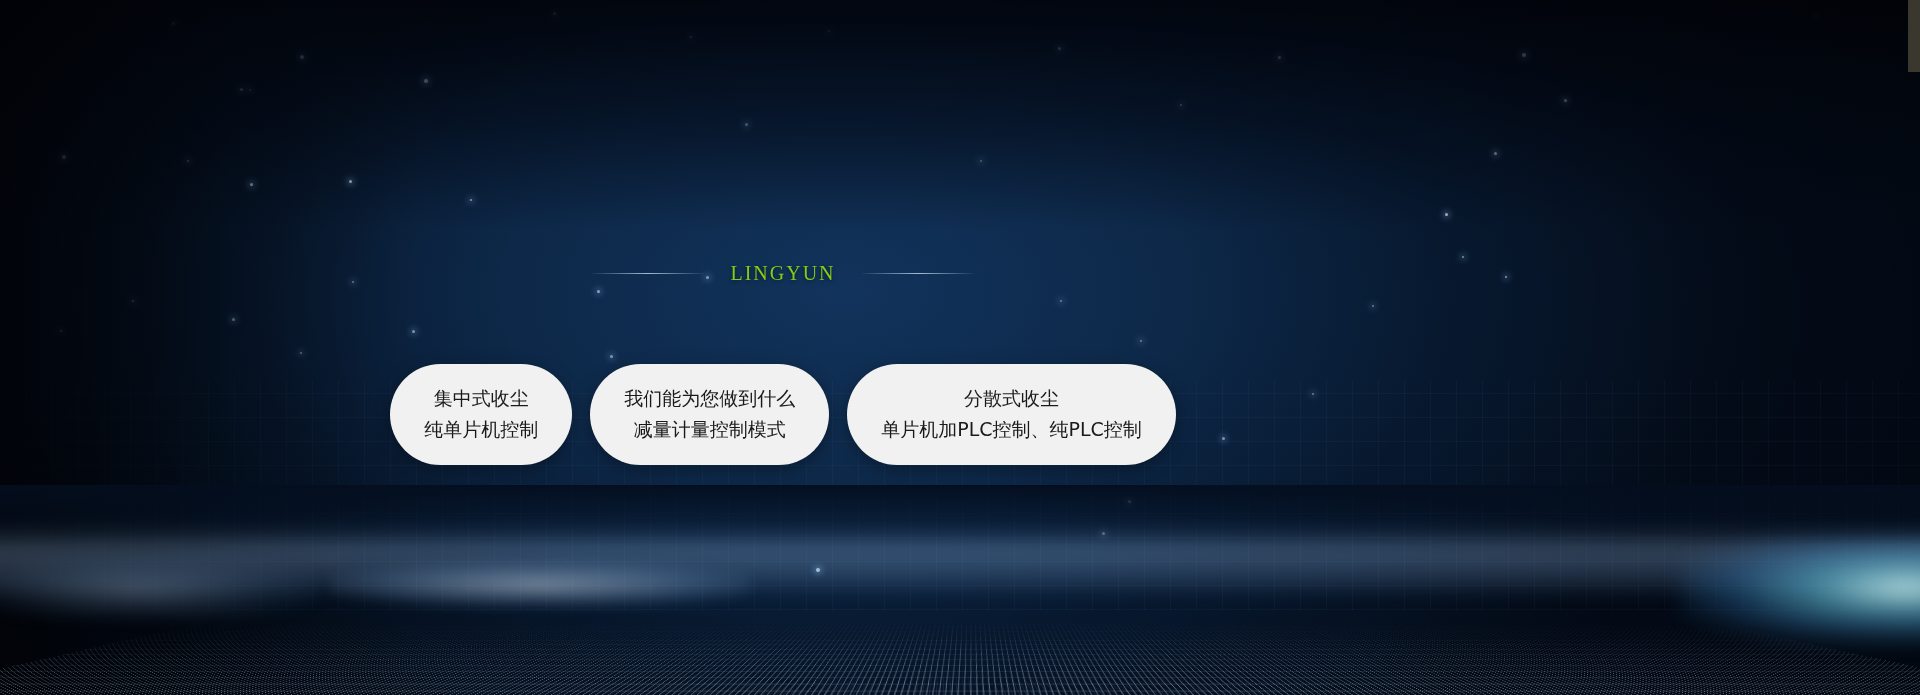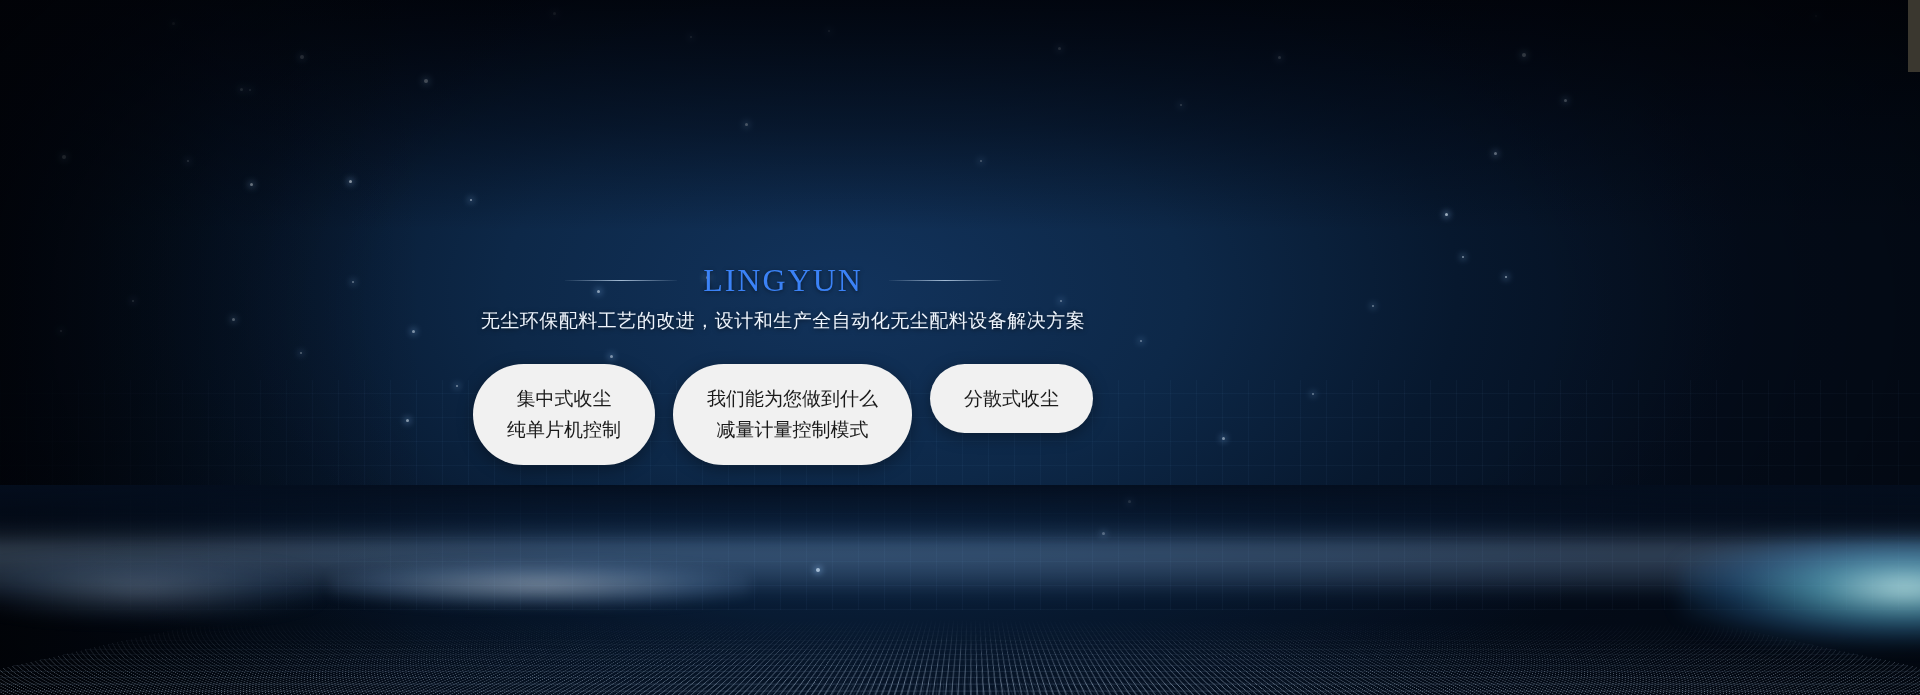--- a/index.html
+++ b/index.html
@@ -181,23 +181,23 @@
     justify-content: center;
     gap: 26px;
   }
   .subline {
     width: 112px;
     height: 1px;
     background: linear-gradient(90deg, rgba(190,215,240,0.05), rgba(200,222,245,0.80), rgba(190,215,240,0.05));
   }
   .sub-en {
     font-family: "Liberation Serif", "DejaVu Serif", serif;
-    font-size: 32px;
+    font-size: 20px;
     letter-spacing: 2px;
-    color: #3b82f6;
+    color: #84cc16;
     text-shadow: 0 1px 4px rgba(0,0,0,0.5);
     white-space: nowrap;
   }
 
   .desc {
     position: absolute;
     left: 0;
     top: 308px;
     width: 100%;
     text-align: center;
@@ -317,36 +317,36 @@
 
   <div class="content">
 
 
     <div class="subrow">
       <span class="subline"></span>
       <span class="sub-en">LINGYUN</span>
       <span class="subline"></span>
     </div>
 
-    <div class="desc">无尘环保配料工艺的改进，设计和生产全自动化无尘配料设备解决方案</div>
 
     <div class="pills">
 
       <div class="pill">
         <span class="pline">集中式收尘</span>
         <span class="pline">纯单片机控制</span>
       </div>
 
       <div class="pill">
         <span class="pline">我们能为您做到什么</span>
         <span class="pline">减量计量控制模式</span>
       </div>
 
       <div class="pill">
         <span class="pline">分散式收尘</span>
+        <span class="pline">单片机加PLC控制、纯PLC控制</span>
       </div>
 
     </div>
 
   </div>
 
   <div class="corner-artifact"></div>
 
 </div>
 

